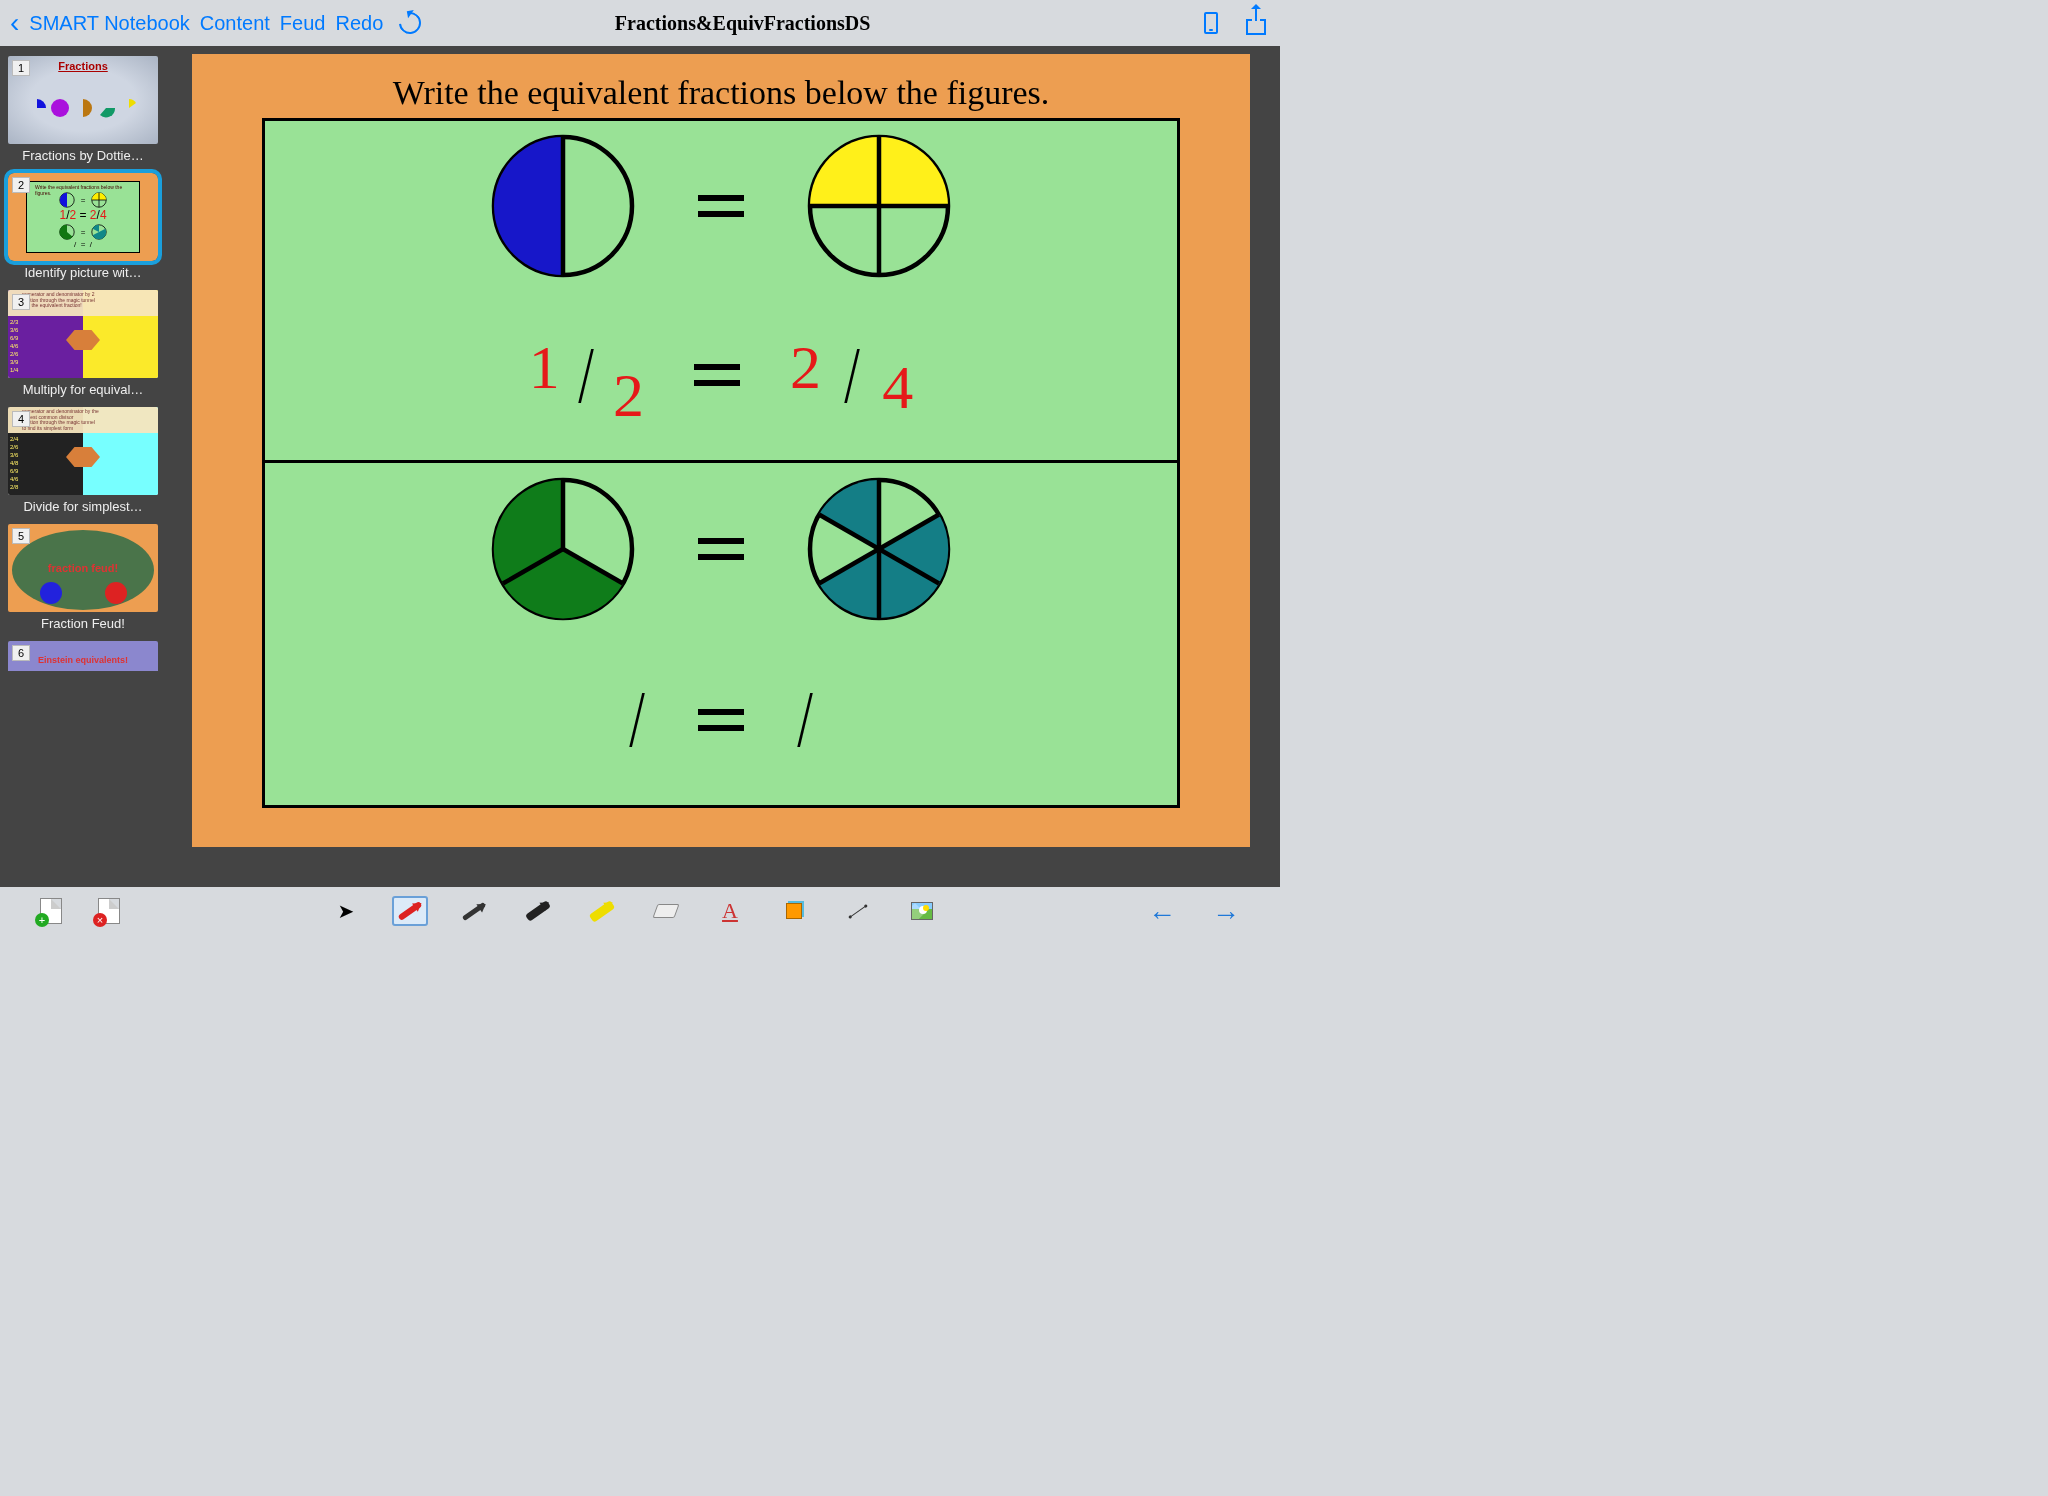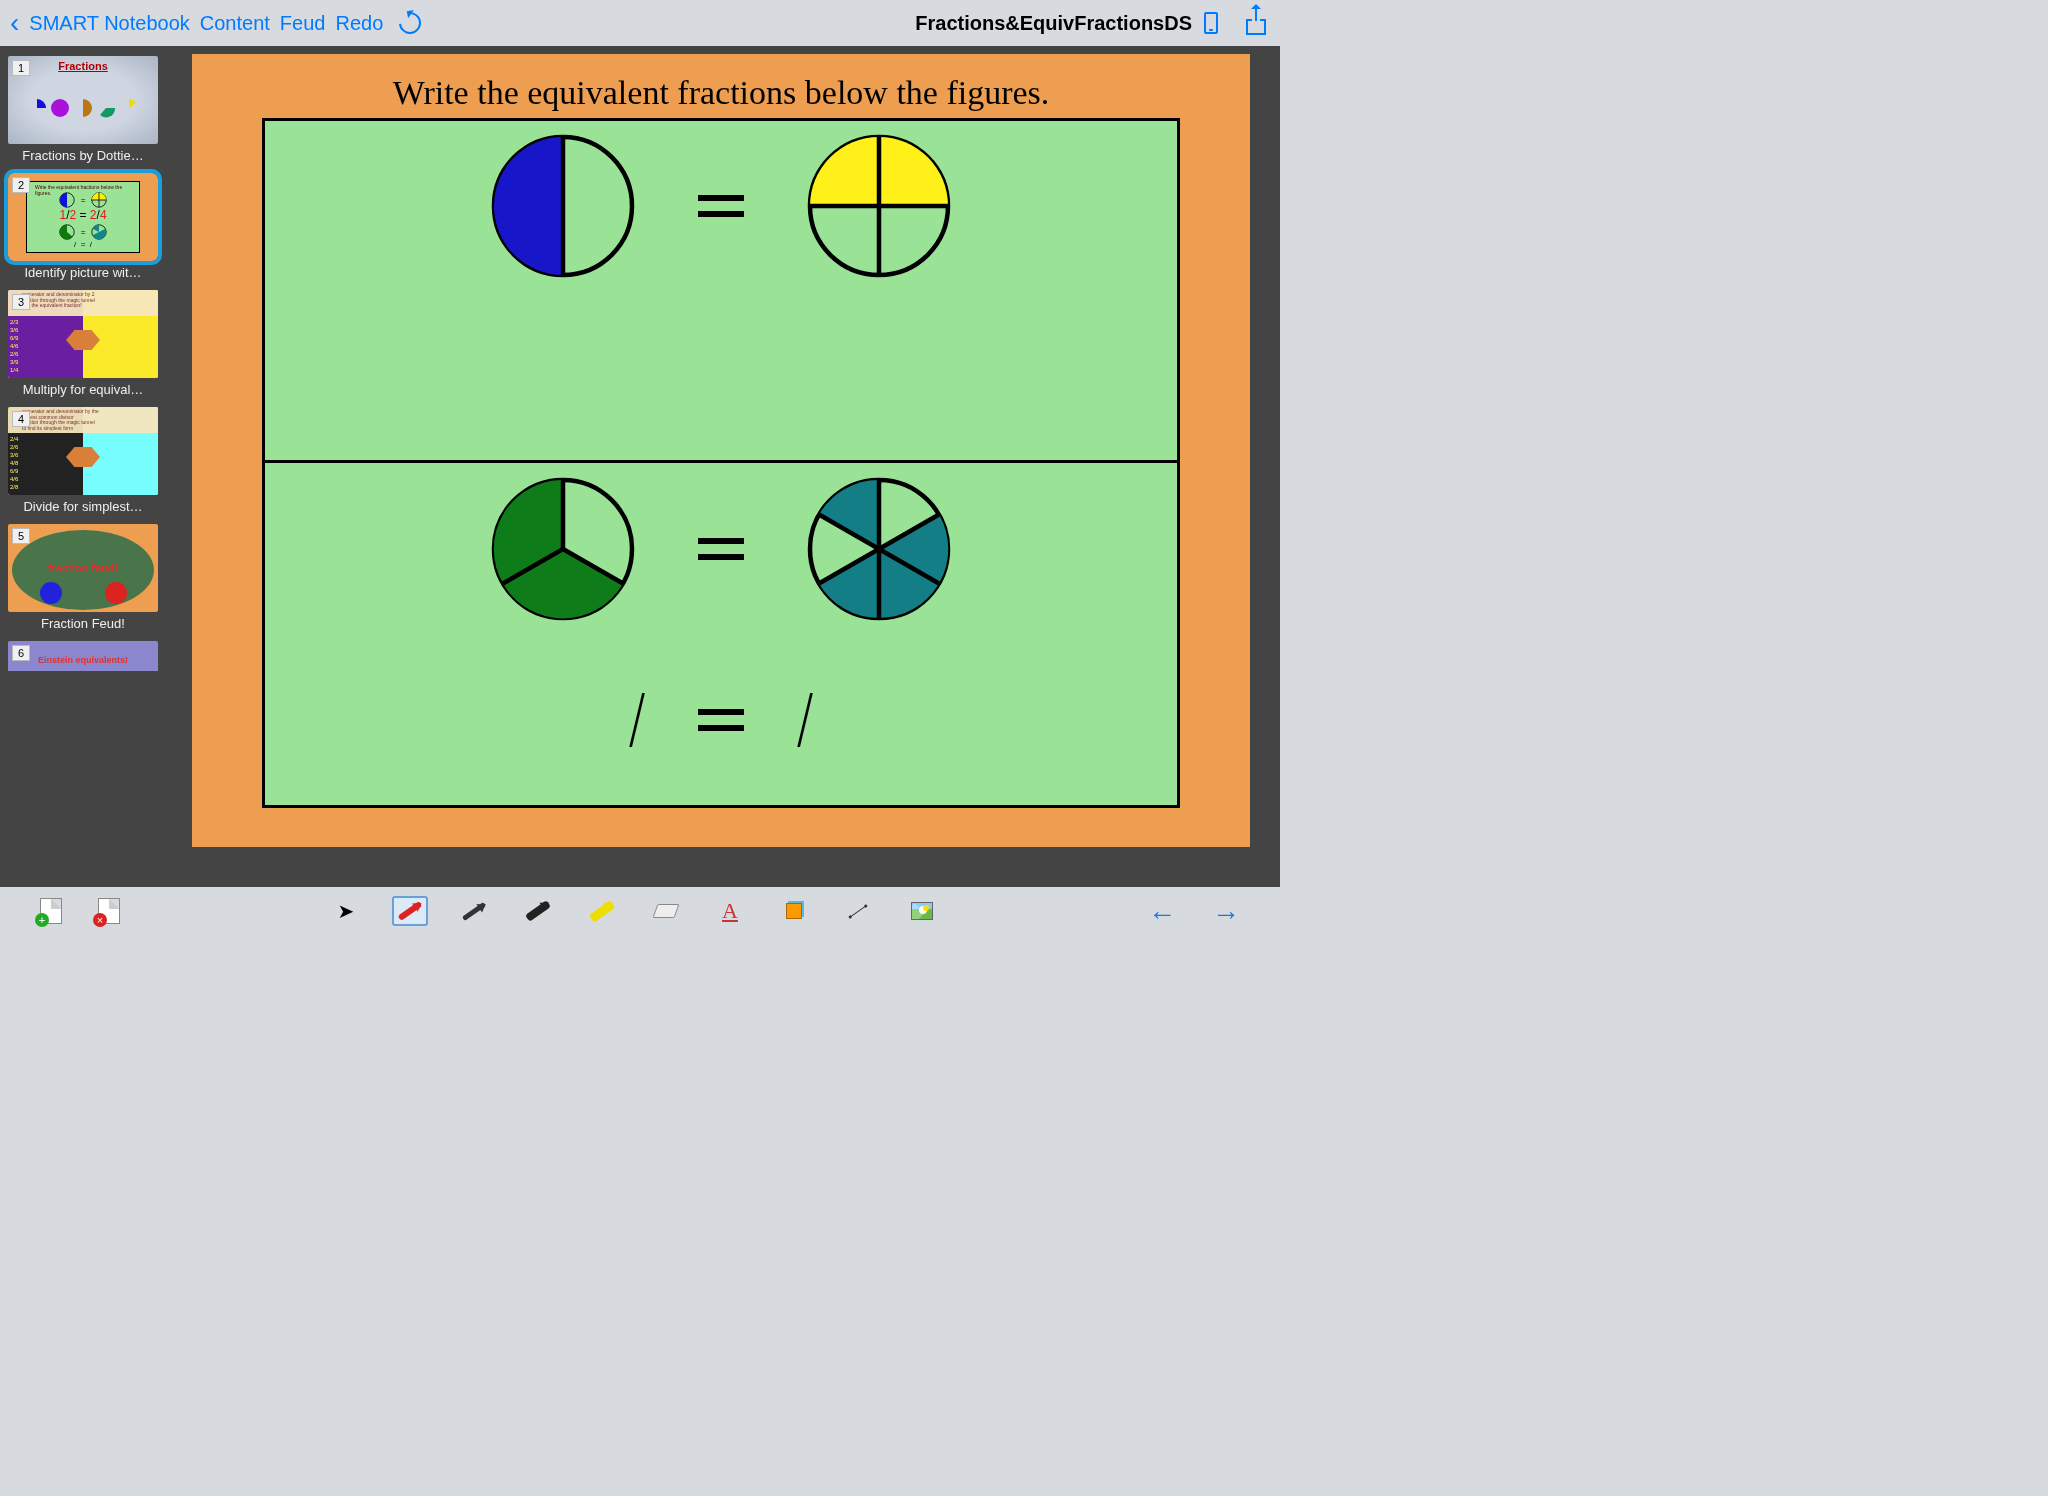--- a/index.html
+++ b/index.html
@@ -3,21 +3,21 @@
 <meta charset="utf-8">
 <style>
   * { box-sizing: border-box; margin: 0; padding: 0; }
   body { font-family: -apple-system, Helvetica, Arial, sans-serif; background: #d7dade; width: 1280px; height: 935px; overflow: hidden; display: flex; flex-direction: column; }
   
   
   .topbar { height: 46px; display: flex; align-items: center; padding: 0 10px; gap: 12px; }
   .topbar-left { display: flex; align-items: center; gap: 10px; }
   .back-chev { color: #007aff; font-size: 28px; font-weight: 200; }
   .tb-link { color: #007aff; font-size: 20px; cursor: pointer; }
-  .tb-title { flex: 1; text-align: right; font-size: 20px; font-weight: 600; color: #000; margin-left: -140px; }
+  .tb-title { flex: 1; text-align: center; font-size: 20px; font-weight: 600; color: #000; margin-left: -140px; font-family: Liberation Serif, serif; }
   .topbar-right { display: flex; align-items: center; gap: 28px; padding-right: 4px; }
   .mobile-icon { width: 14px; height: 22px; border: 2px solid #007aff; border-radius: 2px; position: relative; }
   .mobile-icon::after { content: ''; position: absolute; bottom: 1px; left: 50%; transform: translateX(-50%); width: 4px; height: 2px; background: #007aff; border-radius: 1px; }
   .share-icon { width: 20px; height: 24px; position: relative; }
   .share-box { width: 20px; height: 16px; border: 2px solid #007aff; position: absolute; bottom: 0; border-top: none; }
   .share-box::before, .share-box::after { content:''; position:absolute; top:0; width:6px; height:2px; background:#007aff; }
   .share-box::before { left:-2px; } .share-box::after { right:-2px; }
   .share-arrow { position: absolute; top: -4px; left: 50%; transform: translateX(-50%); width: 2px; height: 14px; background: #007aff; }
   .share-arrow::before { content:''; position:absolute; top:0; left:-4px; border:5px solid transparent; border-bottom-color:#007aff; transform: translateY(-8px); }
   
@@ -268,20 +268,36 @@
                 <div class="eq-line"></div>
               </div>
             <svg class="circ" viewBox="0 0 100 100">
               <circle cx="50" cy="50" r="46" fill="#99e296" stroke="#000" stroke-width="3"></circle>
               <path d="M50 4 A46 46 0 0 0 4 50 L50 50 Z" fill="#fff01a"></path>
               <path d="M50 4 A46 46 0 0 1 96 50 L50 50 Z" fill="#fff01a"></path>
               <line x1="50" y1="4" x2="50" y2="96" stroke="#000" stroke-width="3"></line>
               <line x1="4" y1="50" x2="96" y2="50" stroke="#000" stroke-width="3"></line>
             </svg>
           </div>
+          <div class="frac-row">
+            <span>
+              <span class="red-ink" style="position:relative;top:-14px;">1</span>
+              <span class="slash">/</span>
+              <span class="red-ink" style="position:relative;top:14px;">2</span>
+            </span>
+            <div class="eq-lines">
+                <div class="eq-line"></div>
+                <div class="eq-line"></div>
+              </div>
+            <span>
+              <span class="red-ink" style="position:relative;top:-14px;">2</span>
+              <span class="slash" style="margin:0 4px">/</span>
+              <span class="red-ink" style="position:relative;top:6px;">4</span>
+            </span>
+          </div>
         </div>
 
         <div class="green-box">
           <div class="row">
             <svg class="circ" viewBox="0 0 100 100">
               <circle cx="50" cy="50" r="46" fill="#99e296" stroke="#000" stroke-width="3"></circle>
               <path d="M50 50 L50 4 A46 46 0 0 0 10 73 Z" fill="#0f7c1a"></path>
               <path d="M50 50 L10 73 A46 46 0 0 0 90 73 Z" fill="#0f7c1a"></path>
               <line x1="50" y1="50" x2="50" y2="4" stroke="#000" stroke-width="3"></line>
               <line x1="50" y1="50" x2="10" y2="73" stroke="#000" stroke-width="3"></line>

